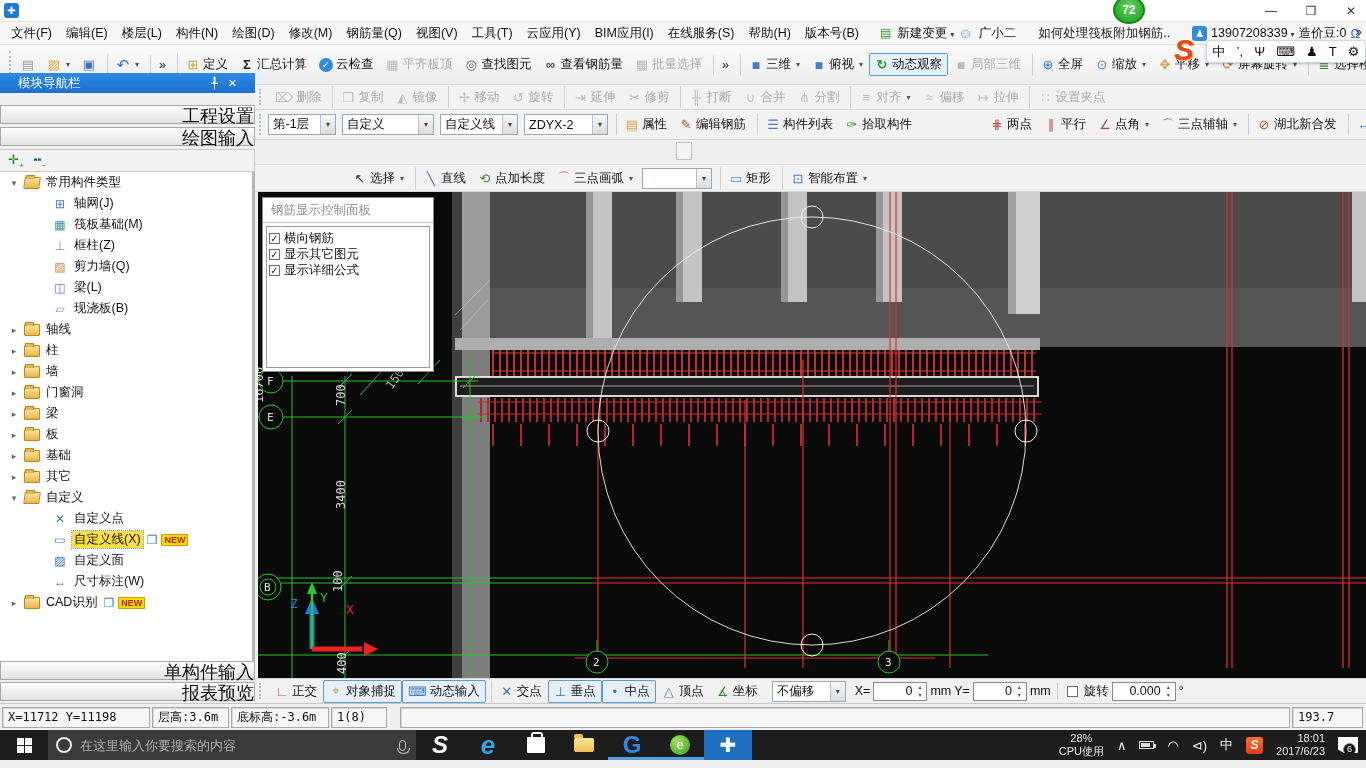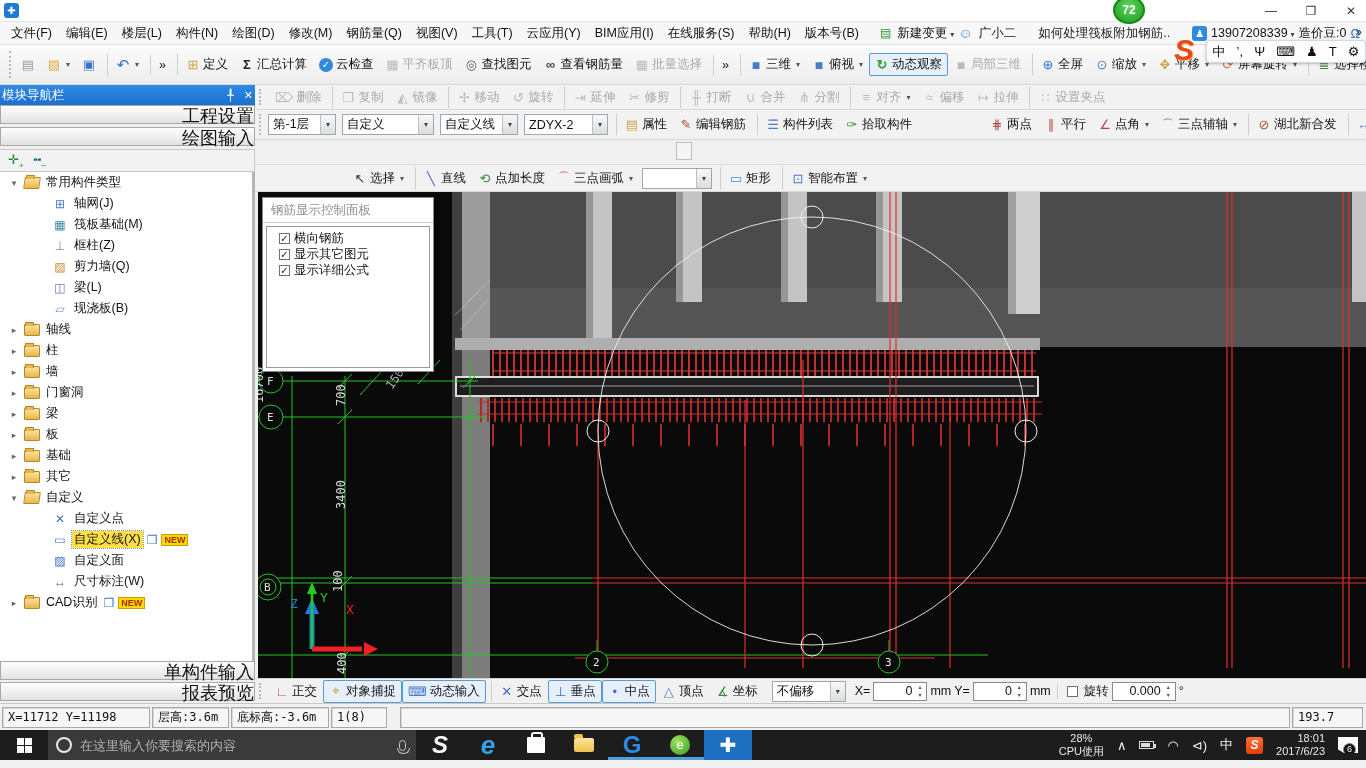--- a/index.html
+++ b/index.html
@@ -83,21 +83,21 @@
 .combo .ca{width:15px;height:100%;background:linear-gradient(#f8f8f8,#dcdcdc);border-left:1px solid #b8c0c8;font-size:8px;color:#444;text-align:center;line-height:19px}
 .combo[data-name="floor-select"]{width:68px}
 .combo[data-name="category-select"]{width:92px}
 .combo[data-name="type-select"]{width:78px}
 .combo[data-name="element-select"]{width:84px}
 .combo[data-name="arc-extra-select"]{width:70px}
 .combo[data-name="offset-mode-select"]{width:74px}
 .aux-host{margin-left:66px}
 .sel-host{margin-left:92px}
 
-.side-title{left:0;top:85px;width:255px;height:20px;background:linear-gradient(#2f8be4,#1b6fd0);color:#fff;display:flex;align-items:center;padding:0 2px;font-size:12.5px}
+.side-title{left:0;top:73px;width:255px;height:20px;background:linear-gradient(#2f8be4,#1b6fd0);color:#fff;display:flex;align-items:center;padding:0 18px;font-size:12.5px}
 .side-title .sp{margin-left:auto;display:flex;gap:10px;font-size:11px}
 .side-btn{width:255px;height:19px;border:1px solid #a8a8a8;background:linear-gradient(#fefefe,#e2e2e2);text-align:right;line-height:20px;font-size:18px}
 .btn-project{left:0;top:105px}.btn-draw{left:0;top:127px}
 .tree-strip{left:0;top:149px;width:255px;height:23px;background:#f2f2f2;border:1px solid #c8c8c8;border-left:none;display:flex;align-items:center;gap:10px;padding-left:8px}
 .tree-strip span{font-size:13px}
 .tree{left:0;top:172px;width:255px;height:489px;background:#fff;border-right:3px solid #b5b5b5;overflow:hidden}
 .tree-row{display:flex;align-items:center;height:21px;padding-left:8px;gap:4px}
 .tree-row[data-depth="1"]{padding-left:36px}
 .tree-row[data-state="selected"] .tlabel{background:#fde047;outline:1px dotted #8494ae}
 .texp{width:12px;color:#666;font-size:9px;text-align:center}
@@ -115,21 +115,21 @@
 .tic[data-name="dim-mark-icon"]{color:#666}
 .bic{color:#3a7ad0;font-size:12px}
 .bic:empty{display:none}
 .new-badge{background:#ffd800;color:#a03000;font-size:9px;font-weight:bold;padding:0 2px;border:1px solid #caa000}
 .new-badge:empty{display:none}
 .btn-single{left:0;top:661px}.btn-report{left:0;top:682px}
 
 .canvas-svg{left:258px;top:192px}
 .rebar-panel{left:262px;top:197px;width:172px;height:175px;background:#fff;border:1px solid #8a8a8a;box-shadow:2px 2px 4px rgba(0,0,0,.4);z-index:20}
 .rp-title{height:25px;line-height:25px;padding-left:8px;color:#909090;border-bottom:1px solid #c8c8c8;font-size:12.5px}
-.rp-body{position:absolute;left:3px;right:3px;top:28px;bottom:3px;border:1px solid #9a9a9a;padding:3px 12px}
+.rp-body{position:absolute;left:3px;right:3px;top:28px;bottom:3px;border:1px solid #9a9a9a;padding:3px 2px}
 .cb-row{display:flex;align-items:center;height:16px;gap:4px;font-size:12.5px}
 .cbx{width:11px;height:11px;border:1px solid #707070;background:#fff;font-size:10px;line-height:9px;text-align:center;color:#222}
 .cbx[data-checked="true"]::before{content:"✓"}
 .stray-handle{left:676px;top:142px;width:16px;height:18px;background:#f5f5f5;border:1px solid #c0c0c0;z-index:5}
 
 .snapbar{left:255px;top:678px;width:1111px;height:25px;background:#f1f1f1;border-top:1px solid #d5d5d5;display:flex;align-items:center;white-space:nowrap}
 .snap-right{display:flex;align-items:center;gap:3px;margin-left:6px}
 .spin{position:relative;width:54px;height:19px;border:1px solid #8a8a8a;background:#fff;text-align:right;padding-right:14px;line-height:17px}
 .spin .ud{position:absolute;right:1px;top:0;font-size:6px;line-height:8px;color:#555;text-align:center;width:11px}
 .spin-rot{width:64px}

